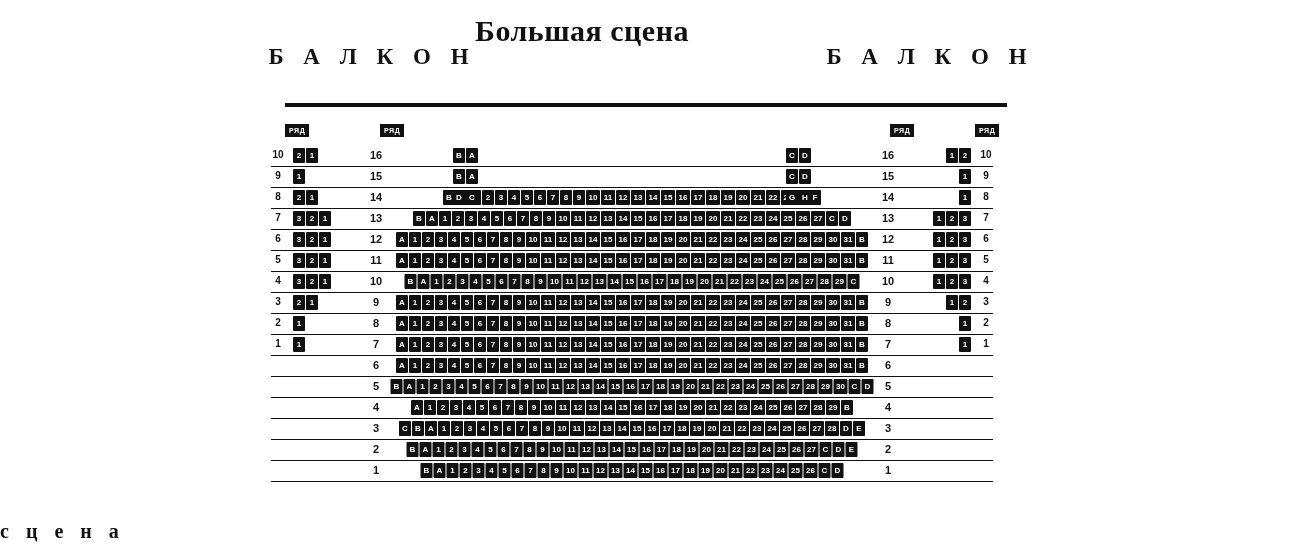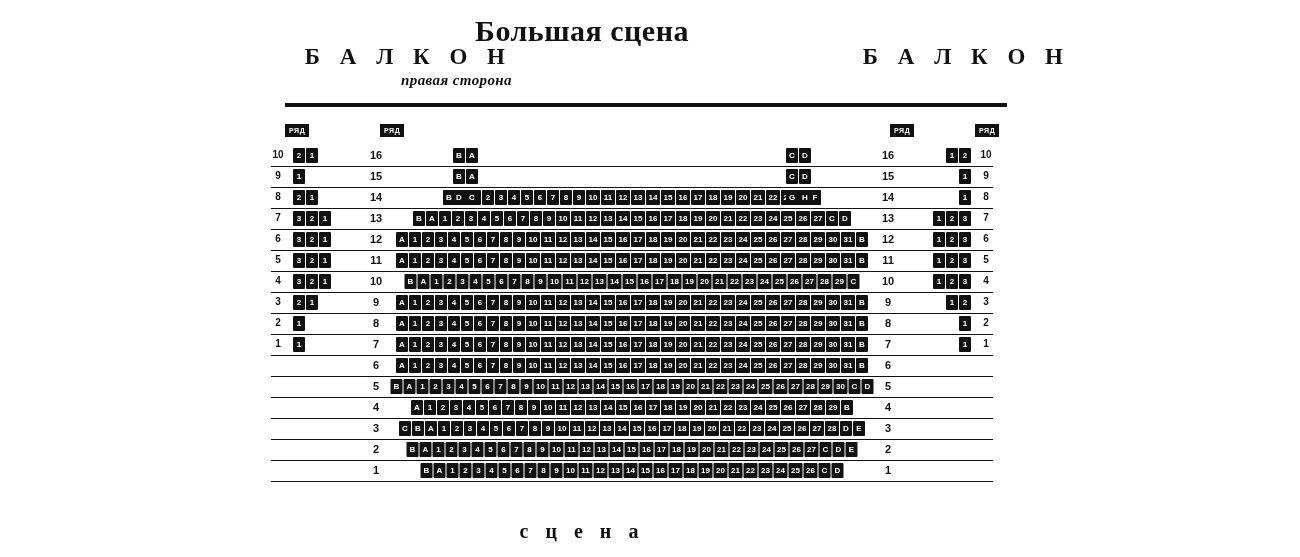--- a/index.html
+++ b/index.html
@@ -22,21 +22,21 @@
     left: 0; right: 0;
     top: 14px;
     text-align: center;
     font-family: "Liberation Serif", serif;
     font-size: 30px;
     font-weight: bold;
     letter-spacing: 0.5px;
   }
   .balcony {
     position: absolute;
-    text-align: right;
+    text-align: center;
     font-family: "Liberation Serif", serif;
   }
   .balcony .big {
     font-size: 23px;
     font-weight: bold;
     letter-spacing: 7px;
     line-height: 1.0;
   }
   .balcony .small {
     font-size: 15px;
@@ -144,37 +144,36 @@
     padding: 0 1px;
     border-radius: 1px;
   }
   .seat.wide { min-width: 14px; }
 
   
   #stage-label {
     position: absolute;
     left: 0; right: 0;
     bottom: 14px;
-    text-align: center;
+    text-align: left;
     font-family: "Liberation Serif", serif;
     font-size: 20px;
     font-weight: bold;
     letter-spacing: 6px;
   }
 </style>
 </head>
 <body>
 
 <div id="root">
 
   <div class="title">Большая сцена</div>
 
   <div class="balcony" id="balcony-right">
     <div class="big">Б А Л К О Н</div>
-    <div class="small">правая сторона</div>
   </div>
 
   <div class="balcony" id="balcony-left">
     <div class="big">Б А Л К О Н</div>
   </div>
 
   <div class="rule"></div>
 
   <div id="ryad-chips">
       <div class="ryad" style="left: 285px;">РЯД</div>

